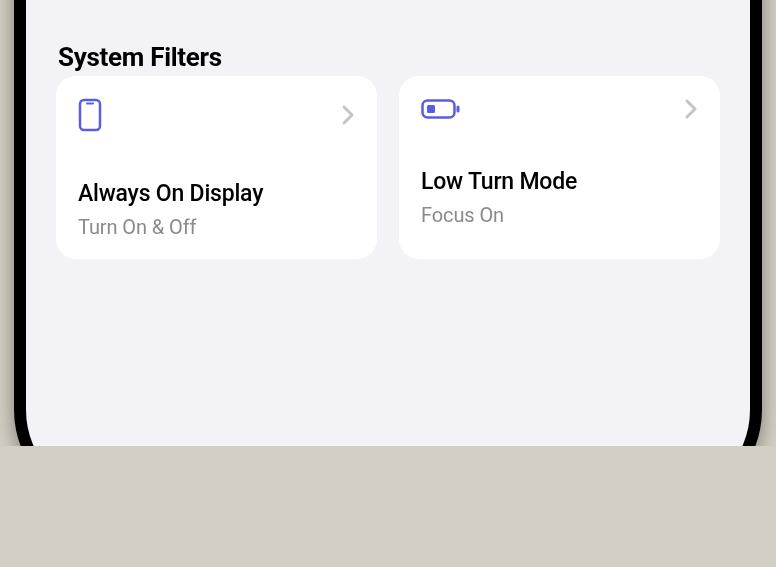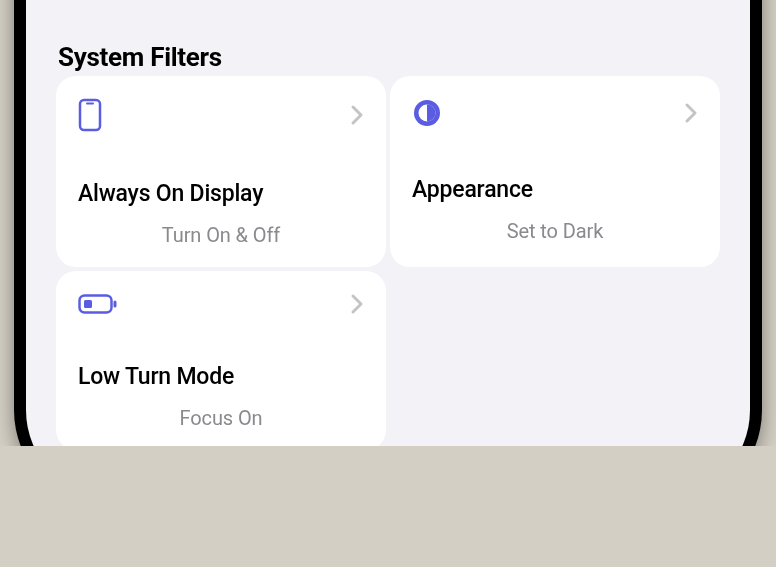--- a/index.html
+++ b/index.html
@@ -61,21 +61,21 @@
   }
   .section-sub {
     font-size: 20px;
     color: var(--subtext);
     margin: 0 0 20px 2px;
     letter-spacing: -0.1px;
   }
   .grid {
     display: grid;
     grid-template-columns: 1fr 1fr;
-    gap: 4px;
+    gap: 22px;
   }
   .card {
     background: var(--card);
     border-radius: 20px;
     padding: 22px 22px 20px 22px;
     box-sizing: border-box;
     min-height: 170px;
     position: relative;
     cursor: pointer;
   }
@@ -97,23 +97,22 @@
   .card-title {
     font-size: 23px;
     font-weight: 500;
     color: var(--text);
     margin-top: 48px;
     letter-spacing: -0.2px;
   }
   .card-sub {
     font-size: 20px;
     color: var(--subtext);
-    margin-top: 16px;
+    margin-top: 8px;
     letter-spacing: -0.1px;
-    text-align: center;
   }
   .home-indicator {
     position: absolute;
     bottom: 12px;
     left: 50%;
     transform: translateX(-50%);
     width: 196px;
     height: 6px;
     background: #000;
     border-radius: 3px;
@@ -142,43 +141,20 @@
               <span class="chev">
                 <svg width="14" height="22" viewBox="0 0 14 22" fill="none">
                   <path d="M3 3 L11 11 L3 19" stroke="currentColor" stroke-width="3" stroke-linecap="round" stroke-linejoin="round" fill="none"></path>
                 </svg>
               </span>
             </div>
             <div class="card-title">Always On Display</div>
             <div class="card-sub">Turn On &amp; Off</div>
           </div>
 
-          <div class="card">
-            <div class="top-row">
-              <span class="icon">
-                <svg width="30" height="30" viewBox="0 0 30 30">
-                  <defs>
-                    <clipPath id="half">
-                      <rect x="15" y="0" width="15" height="30"></rect>
-                    </clipPath>
-                  </defs>
-                  <circle cx="15" cy="15" r="13" fill="currentColor"></circle>
-                  <circle cx="15" cy="15" r="8.5" fill="#ffffff"></circle>
-                  <circle cx="15" cy="15" r="8.5" fill="currentColor" clip-path="url(#half)"></circle>
-                </svg>
-              </span>
-              <span class="chev">
-                <svg width="14" height="22" viewBox="0 0 14 22" fill="none">
-                  <path d="M3 3 L11 11 L3 19" stroke="currentColor" stroke-width="3" stroke-linecap="round" stroke-linejoin="round" fill="none"></path>
-                </svg>
-              </span>
-            </div>
-            <div class="card-title">Appearance</div>
-            <div class="card-sub">Set to Dark</div>
-          </div>
 
           <div class="card">
             <div class="top-row">
               <span class="icon">
                 <svg width="40" height="22" viewBox="0 0 40 22" fill="none">
                   <rect x="1.5" y="2.5" width="32" height="17" rx="5" stroke="currentColor" stroke-width="2.5" fill="none"></rect>
                   <rect x="6" y="7" width="8" height="8" rx="1.5" fill="currentColor"></rect>
                   <rect x="35.5" y="7.5" width="3" height="7" rx="1.5" fill="currentColor"></rect>
                 </svg>
               </span>

